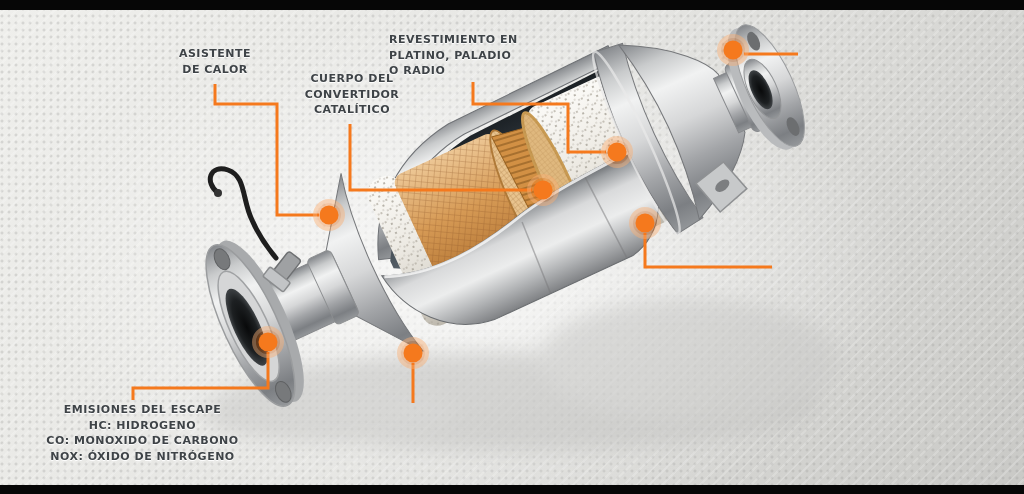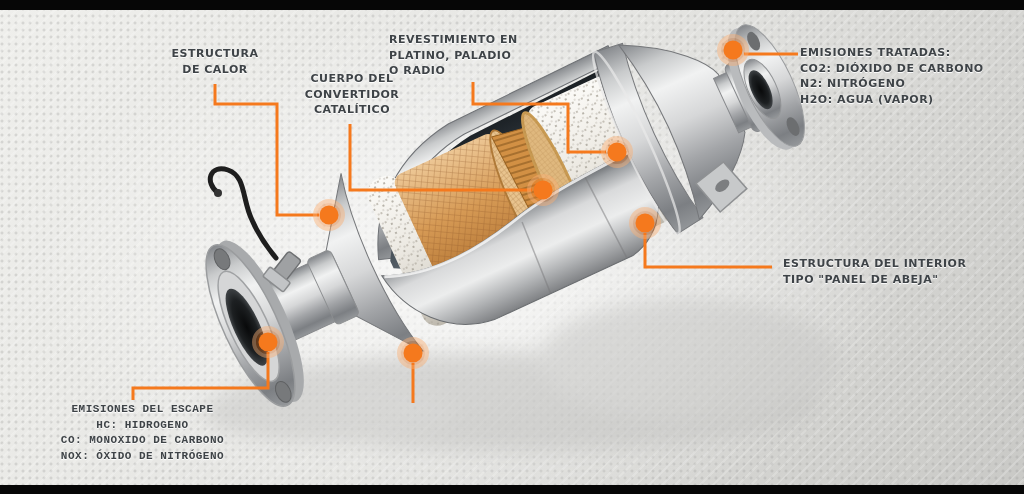--- a/index.html
+++ b/index.html
@@ -20,21 +20,21 @@
   .lb{
     position:absolute;font-weight:bold;font-size:11px;line-height:15.5px;
     letter-spacing:.5px;color:var(--text,#3E4347);white-space:pre-line;
     text-shadow:0 1px 0 rgba(255,255,255,.9),0 0 5px rgba(255,255,255,.55);
   }
   #lb-heat{left:135px;top:46px;width:160px;text-align:center;}
   #lb-body{left:272px;top:71px;width:160px;text-align:center;}
   #lb-coating{left:389px;top:32px;width:170px;text-align:left;}
   #lb-treated{left:800px;top:45px;width:220px;text-align:left;}
   #lb-honeycomb{left:783px;top:256px;width:235px;text-align:left;}
-  #lb-exhaust{left:20px;top:402px;width:245px;text-align:center;font-family:Liberation Mono, monospace;}
+  #lb-exhaust{left:20px;top:402px;width:245px;text-align:center;}
   #lb-oxygen{left:343px;top:405px;width:140px;text-align:center;}
   #lb-reaction{left:676px;top:384px;width:250px;text-align:center;}
 </style>
 </head>
 <body>
 
 <div id="stage">
 
   <svg class="layer" viewBox="0 0 1024 494" aria-hidden="true">
     <defs>
@@ -229,31 +229,25 @@
       <g>
         <circle cx="413" cy="353" r="14" fill="none" stroke="#FBB073" stroke-width="4" opacity=".45"></circle>
         <circle cx="413" cy="353" r="12" fill="#F5791D" opacity=".35"></circle>
         <circle cx="413" cy="353" r="9.5" fill="#F5791D"></circle>
       </g>
     </svg>
 
   <div class="bar" id="bar-top" style="background: rgb(6, 6, 6);"></div>
   <div class="bar" id="bar-bottom" style="background: rgb(6, 6, 6);"></div>
 
-  <div class="lb" id="lb-heat">ESTRUCTURA
+  <div class="lb" id="lb-heat">ASISTENTE
 DE CALOR</div>
   <div class="lb" id="lb-body">CUERPO DEL
 CONVERTIDOR
 CATALÍTICO</div>
   <div class="lb" id="lb-coating">REVESTIMIENTO EN
 PLATINO, PALADIO
 O RADIO</div>
-  <div class="lb" id="lb-treated">EMISIONES TRATADAS:
-CO2: DIÓXIDO DE CARBONO
-N2: NITRÓGENO
-H2O: AGUA (VAPOR)</div>
-  <div class="lb" id="lb-honeycomb">ESTRUCTURA DEL INTERIOR
-TIPO "PANEL DE ABEJA"</div>
   <div class="lb" id="lb-exhaust">EMISIONES DEL ESCAPE
 HC: HIDROGENO
 CO: MONOXIDO DE CARBONO
 NOX: ÓXIDO DE NITRÓGENO</div>
 </div>
 
 </body></html>

